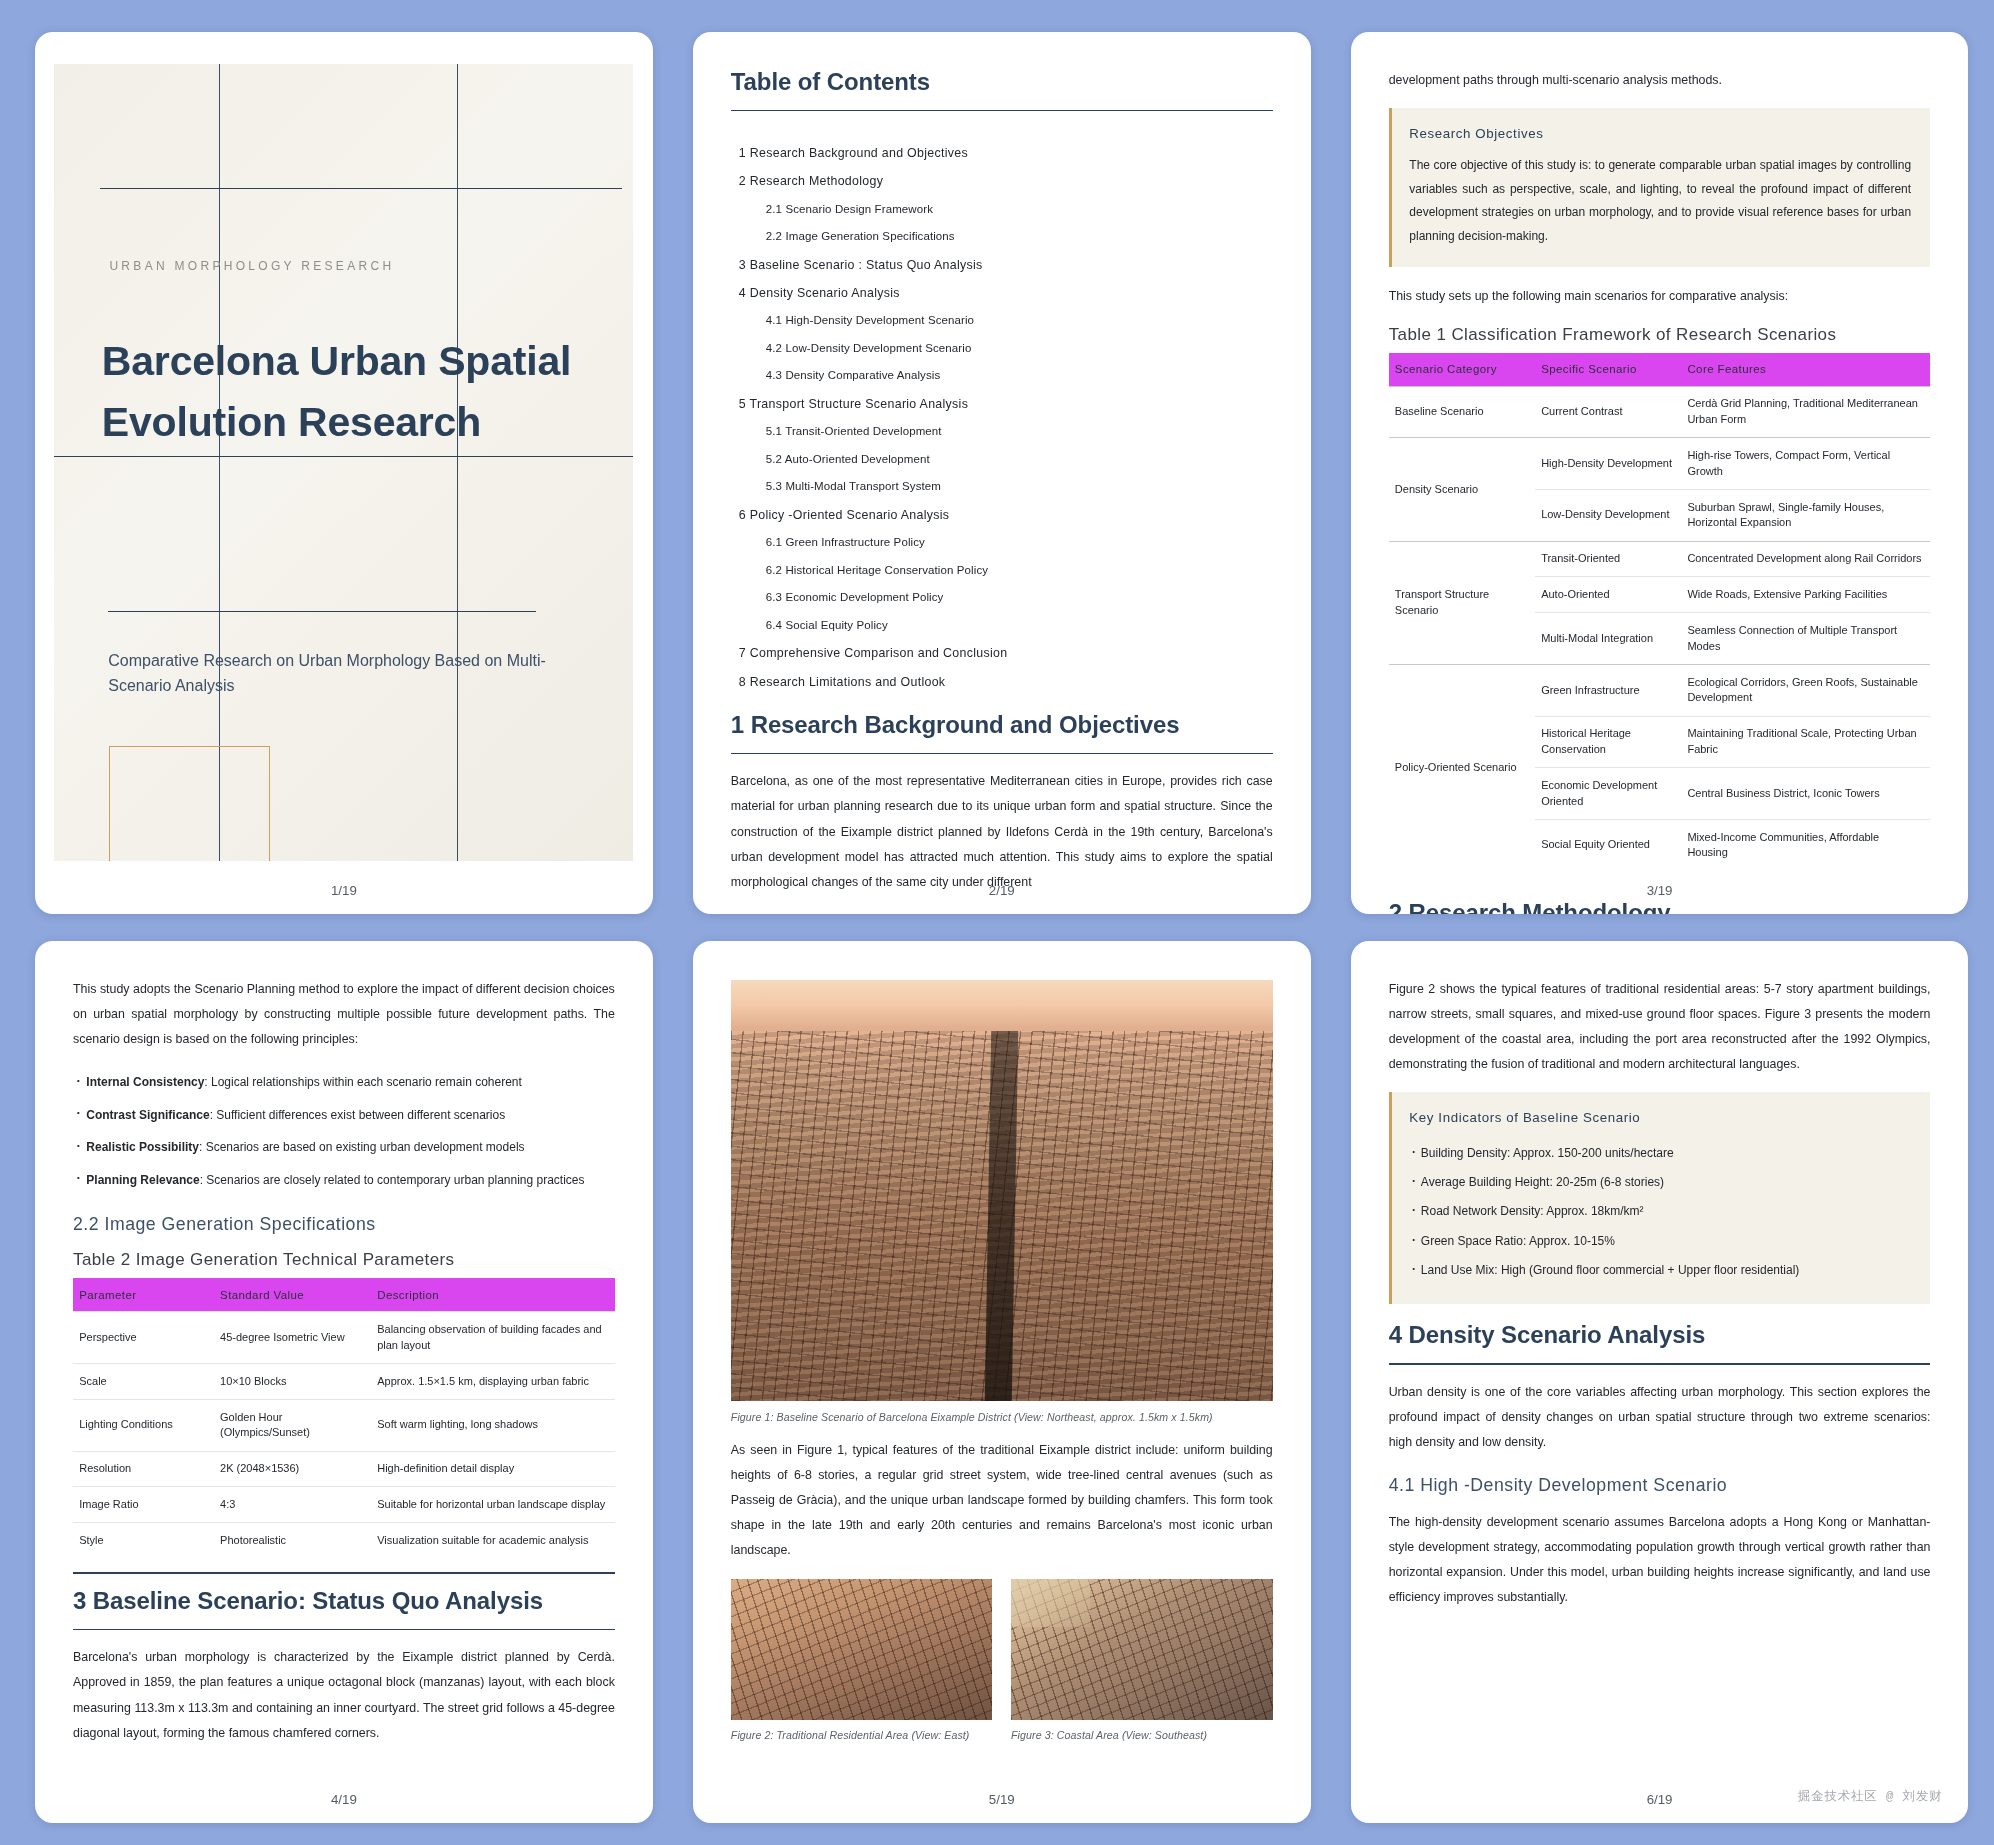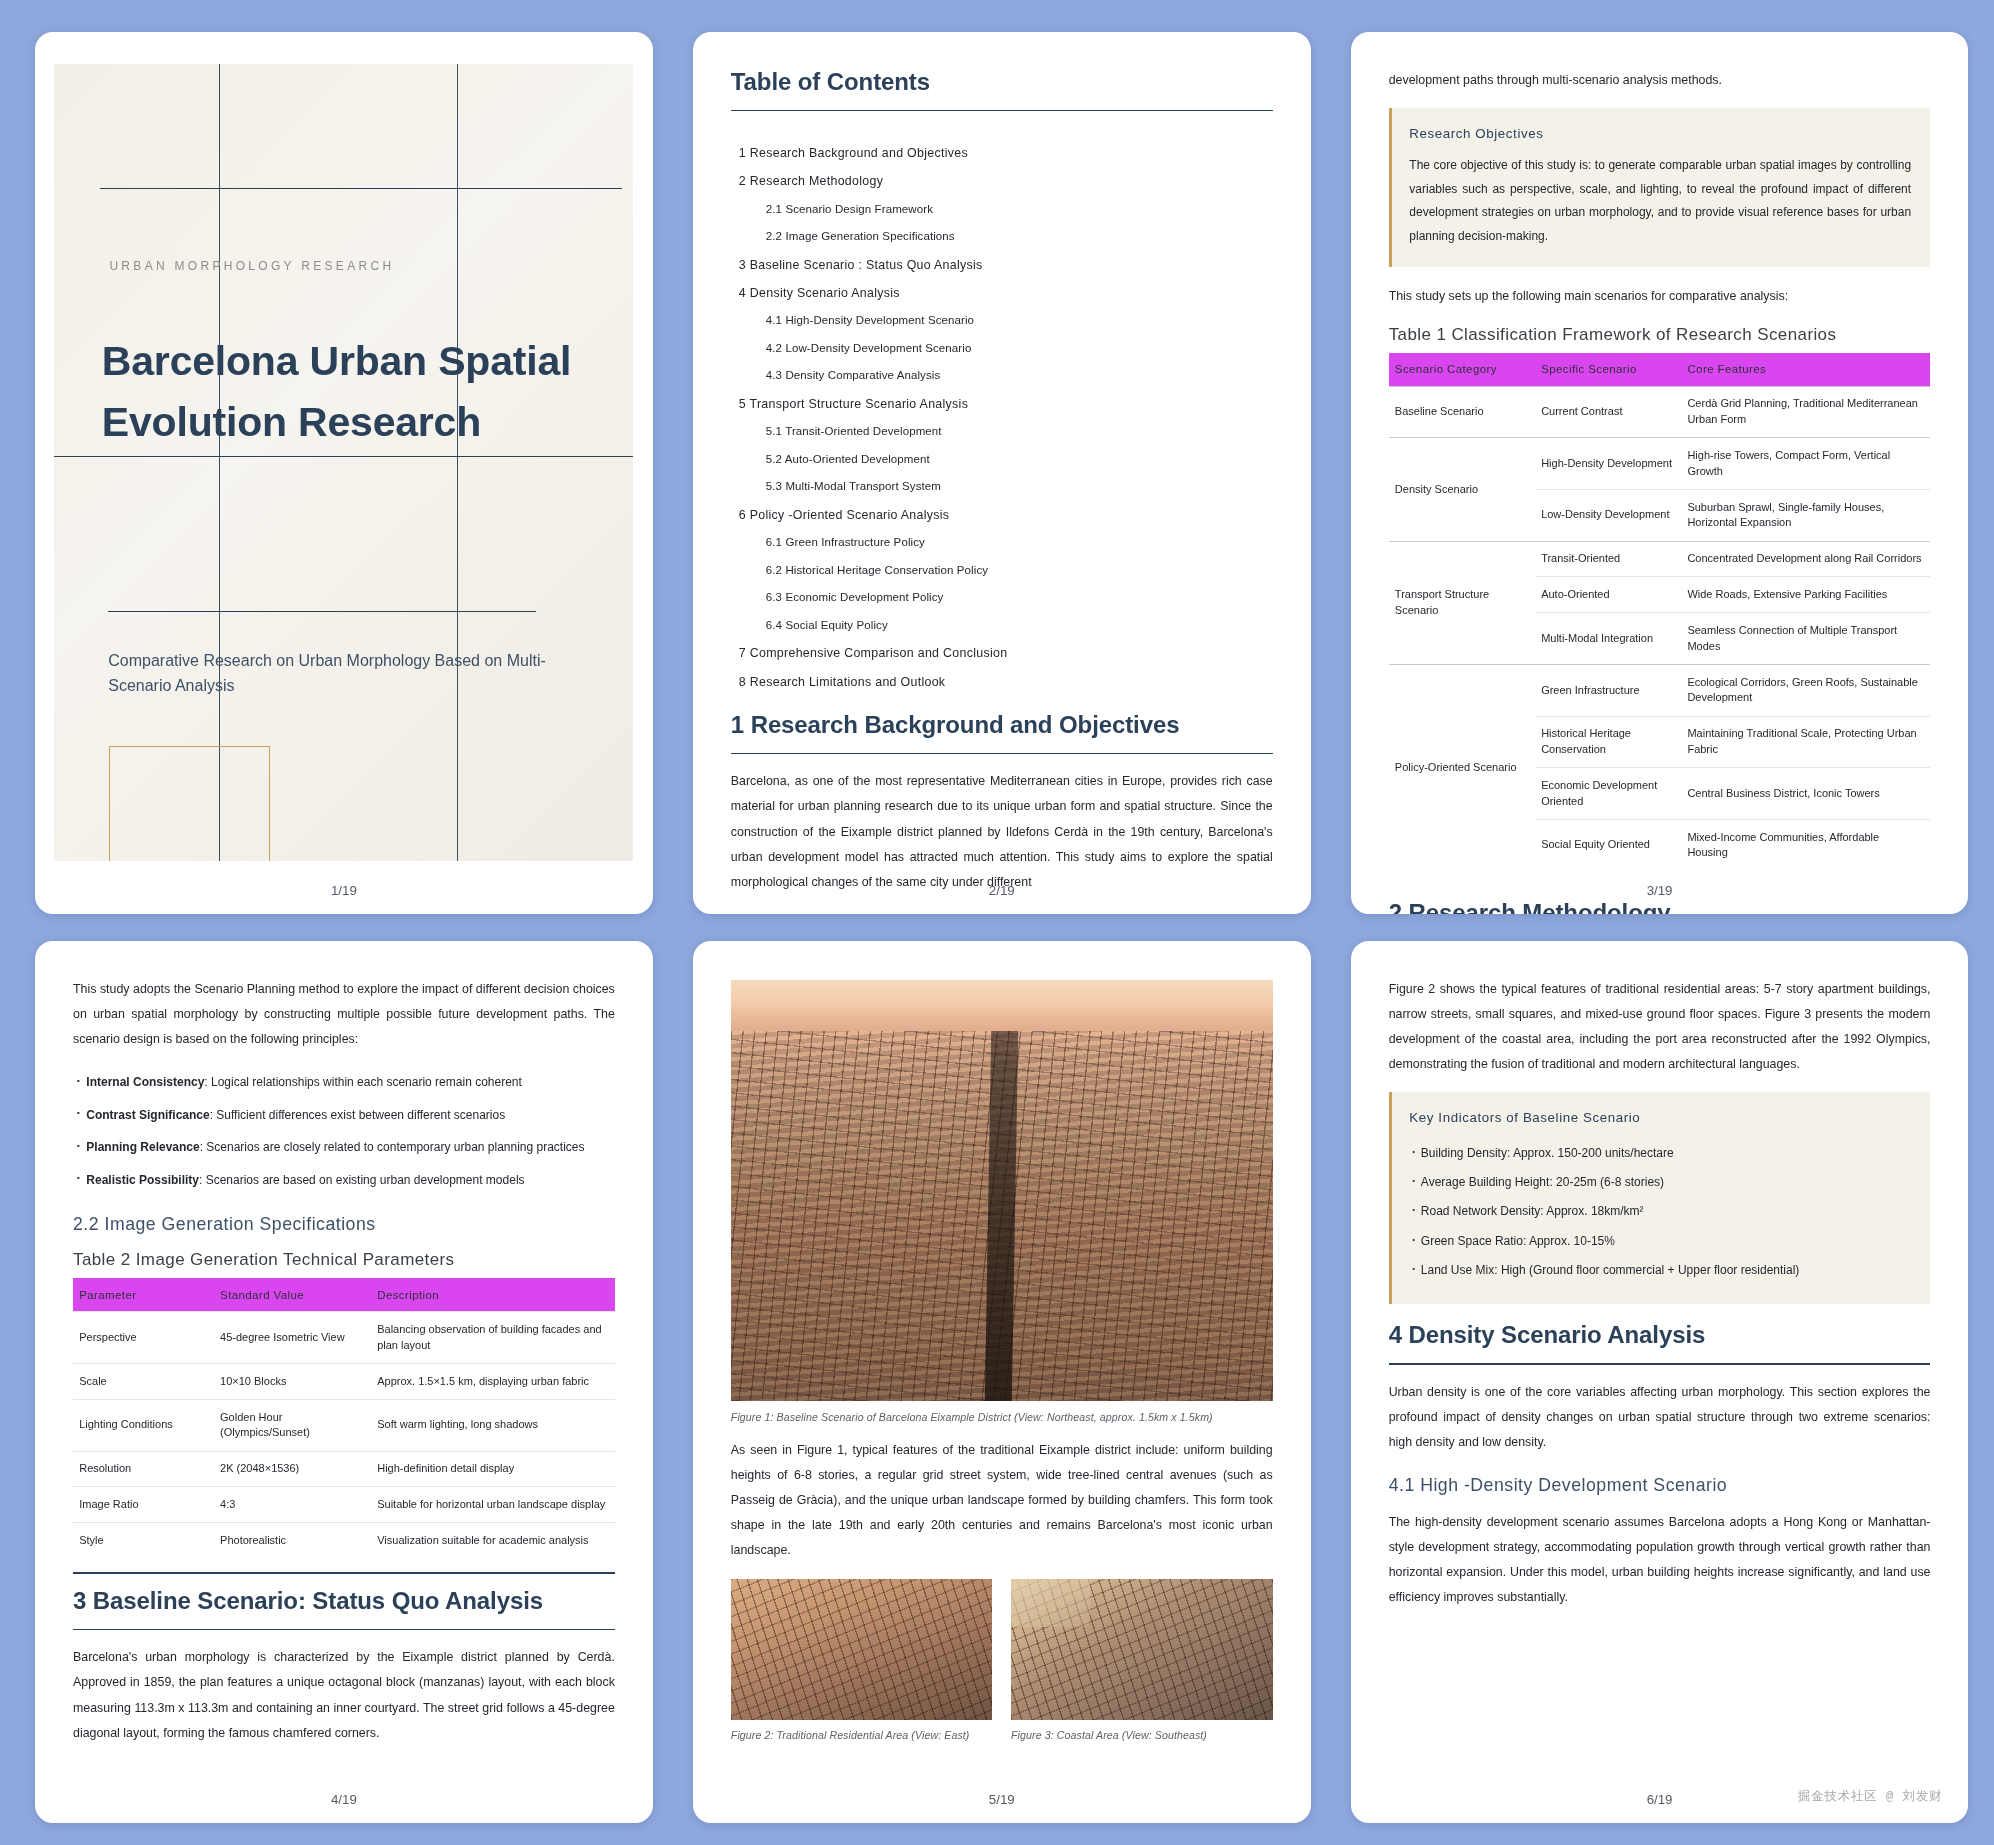--- a/index.html
+++ b/index.html
@@ -192,21 +192,21 @@
   }
   .figure-main::after {
     content: ""; position: absolute; left: 47.5%; top: 12%; width: 5%; bottom: 0;
     background: linear-gradient(180deg, rgba(30,22,18,0.55), rgba(25,18,14,0.8));
     transform: skewX(-1deg);
   }
   .fig-caption {
     font-size: 10.6px; font-style: italic; color: #5c6168;
     margin-top: 9.7px; margin-bottom: 15px; letter-spacing: 0.1px;
   }
-  .fig-row { display: flex; gap: 18.6px; margin-top: 16px; justify-content: flex-end; }
+  .fig-row { display: flex; gap: 18.6px; margin-top: 16px; }
   .fig-col { flex: 1; }
   .figure-small {
     width: 100%; height: 141px; overflow: hidden; position: relative;
     background: linear-gradient(160deg,#d7a77e 0%,#bf8d68 28%,#9c6f55 55%,#7c5742 78%,#5f4334 100%);
   }
   .figure-small.coastal {
     background: linear-gradient(150deg,#e0cbab 0%,#cfae8b 16%,#a5846a 40%,#8a6d59 62%,#6d5548 84%,#554338 100%);
   }
   .figure-small::before {
     content: ""; position: absolute; inset: 0;
@@ -362,22 +362,22 @@
 
       <div class="page-num">3/19</div>
     </div>
 
     <div class="page">
       <p class="body">This study adopts the Scenario Planning method to explore the impact of different decision choices on urban spatial morphology by constructing multiple possible future development paths. The scenario design is based on the following principles:</p>
 
       <ul class="principles">
         <li><b>Internal Consistency</b><span>: Logical relationships within each scenario remain coherent</span></li>
         <li><b>Contrast Significance</b><span>: Sufficient differences exist between different scenarios</span></li>
+        <li><b>Realistic Possibility</b><span>: Scenarios are based on existing urban development models</span></li>
         <li><b>Planning Relevance</b><span>: Scenarios are closely related to contemporary urban planning practices</span></li>
-        <li><b>Realistic Possibility</b><span>: Scenarios are based on existing urban development models</span></li>
       </ul>
 
       <h2 class="doc-h2">2.2 Image Generation  Specifications</h2>
 
       <div class="table-cap">Table  2 Image Generation  Technical  Parameters</div>
 
       <table class="doc-table t2">
         <colgroup>
             <col class="c1">
             <col class="c2">

